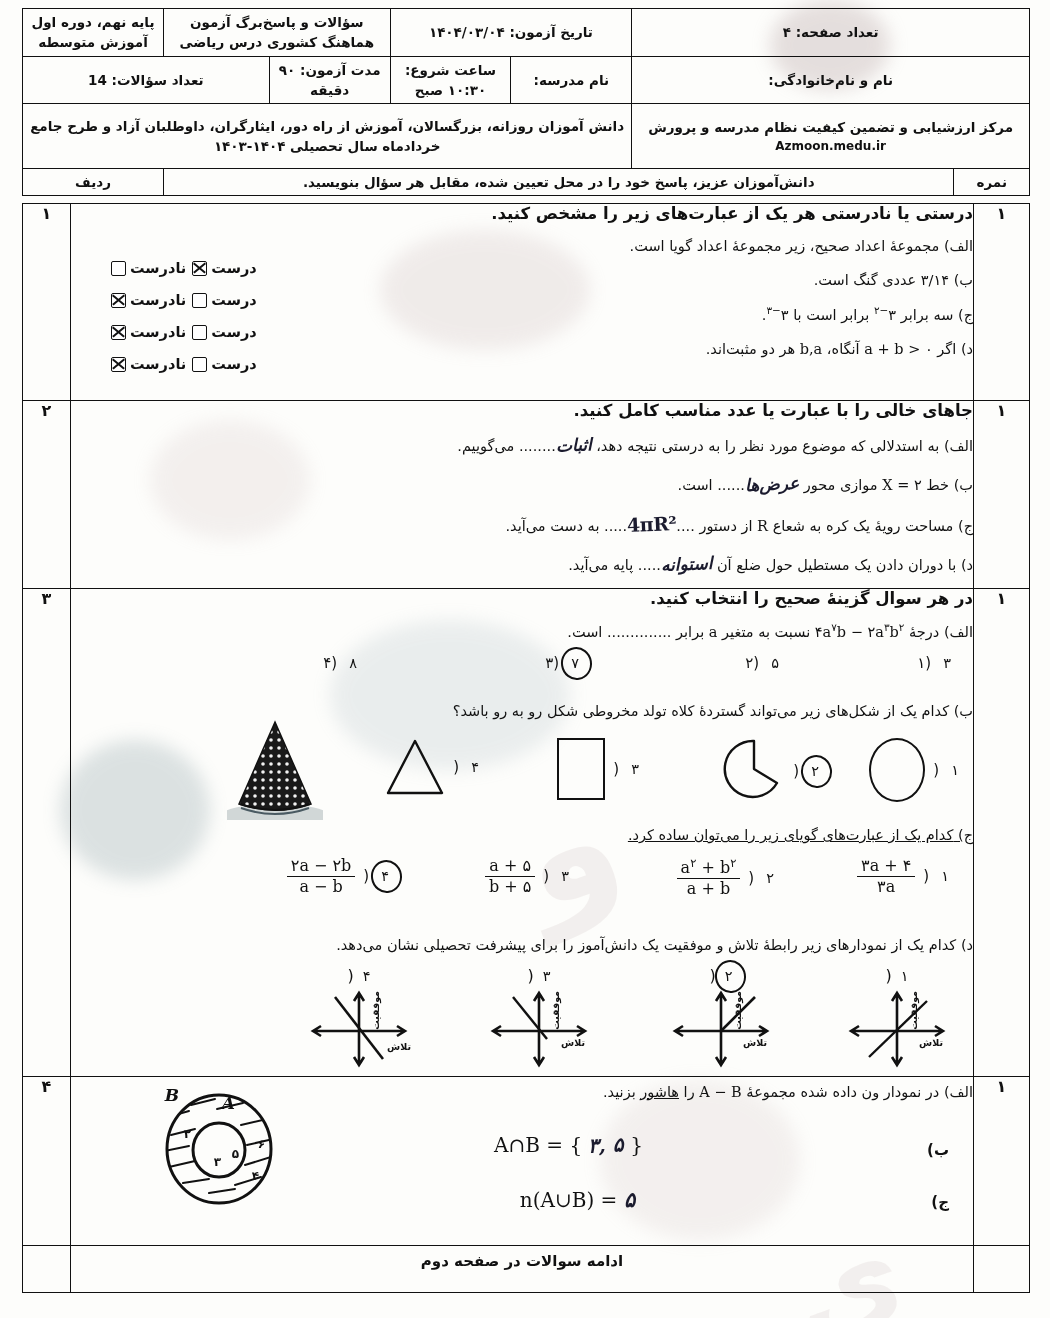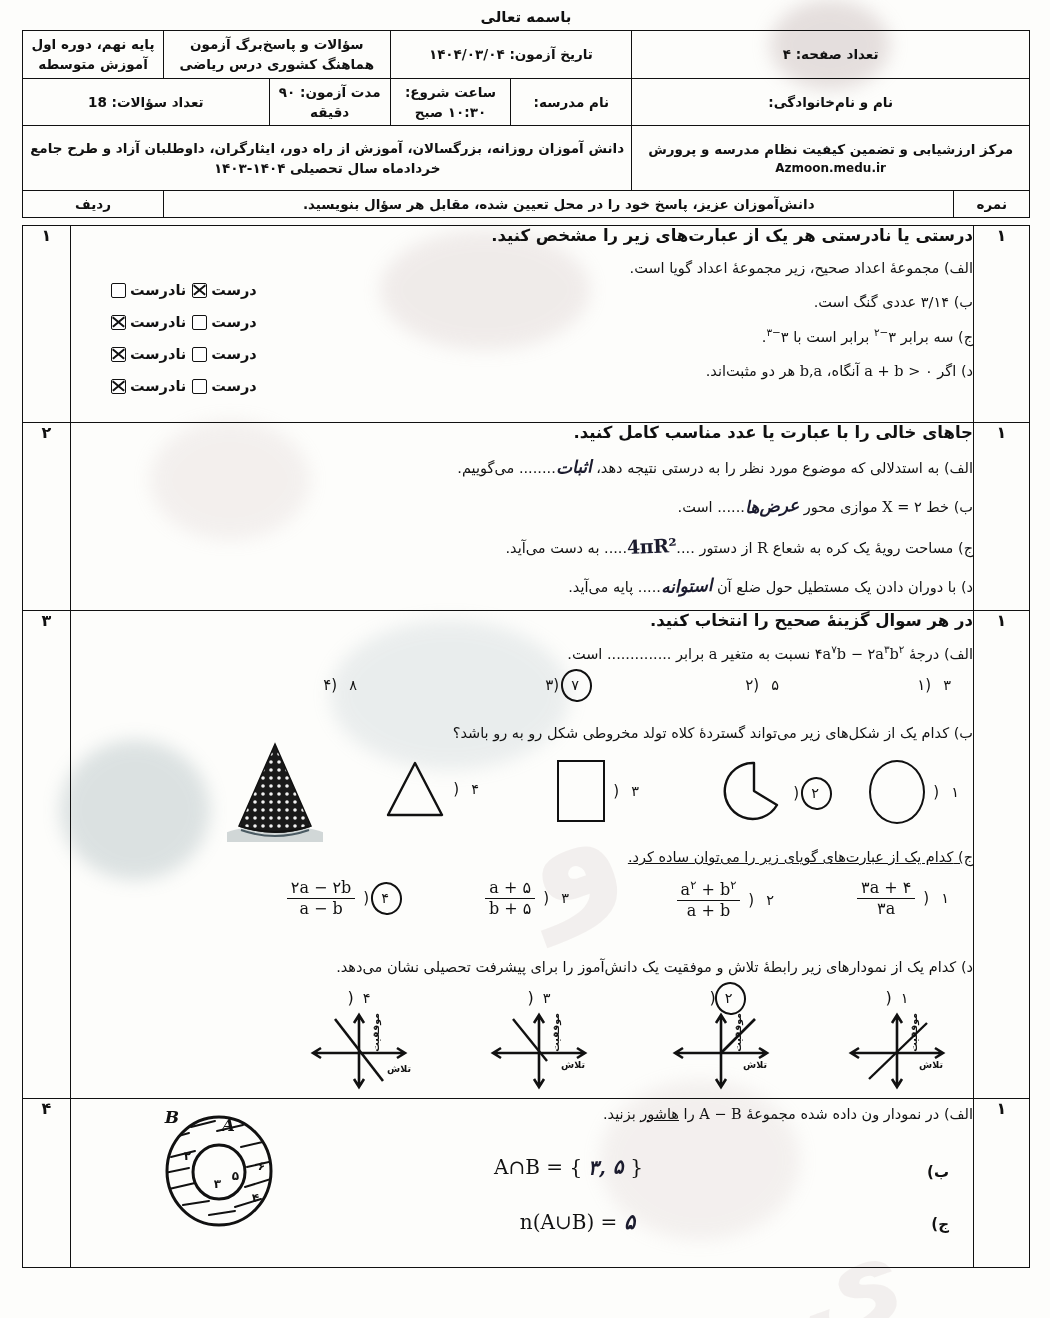--- a/index.html
+++ b/index.html
@@ -239,21 +239,20 @@
   <div class="smudge" style="left:380px;top:230px;width:210px;height:120px;background:#c2aeae;opacity:.22;"></div>
   <div class="smudge" style="left:150px;top:420px;width:160px;height:120px;background:#c7b4b4;opacity:.18;"></div>
   <div class="smudge" style="left:60px;top:740px;width:150px;height:140px;background:#8fa3a8;opacity:.30;"></div>
   <div class="smudge" style="left:330px;top:620px;width:240px;height:150px;background:#9fb0b8;opacity:.20;"></div>
   <div class="smudge" style="left:600px;top:1080px;width:200px;height:160px;background:#c3b0b0;opacity:.17;"></div>
   <div class="watermark" style="left:520px;top:760px;">و</div>
   <div class="watermark" style="left:790px;top:1215px;font-size:120px;">ی</div>
 
   <div class="sheet">
 
-    <div class="bism">باسمه تعالی</div>
 
     <table class="hdr">
       <colgroup>
         <col style="width:7.5%">
           <col style="width:26%">
           <col style="width:6%">
         <col style="width:12%">
           <col style="width:12%">
           <col style="width:12%">
         <col style="width:10.5%">
@@ -286,21 +285,21 @@
         <td>
           <span>ساعت شروع:</span>
           <span>۱۰:۳۰ صبح</span>
         </td>
         <td>
           <span>مدت آزمون:</span>
           <span>۹۰ دقیقه</span>
         </td>
         <td colspan="2">
           <span>تعداد سؤالات:</span>
-          <span>18</span>
+          <span>14</span>
         </td>
       </tr>
       <tr>
         <td class="tall" colspan="3">
           <span class="ctr-line">مرکز ارزشیابی و تضمین کیفیت نظام مدرسه و پرورش</span>
           <span class="ctr-line" style="font-size:12px;letter-spacing:0;">Azmoon.medu.ir</span>
         </td>
         <td class="tall" colspan="5">
           <span class="ctr-line">دانش آموزان روزانه، بزرگسالان، آموزش از راه دور، ایثارگران، داوطلبان آزاد و طرح جامع</span>
           <span class="ctr-line">خردادماه سال تحصیلی ۱۴۰۴-۱۴۰۳</span>
@@ -673,16 +672,23 @@
 
           <div style="position:absolute;right:24px;top:116px;font-size:15px;font-weight:bold;">ج)</div>
           <div style="position:absolute;right:330px;top:110px;font-family:'DejaVu Serif','Liberation Serif',serif;font-size:20px;direction:ltr;">
             <span>n(A∪B) =</span>
             <span class="hw" style="font-size:21px;margin-right:8px;">۵</span>
           </div>
         </td>
         <td class="idx">۴</td>
       </tr>
 
+      <tr>
+        <td class="mark"></td>
+        <td>
+          <div class="contin">ادامه سوالات در صفحه دوم</div>
+        </td>
+        <td class="idx"></td>
+      </tr>
     </tbody>
       </table>
   </div>
 </div>
 
 </body></html>

